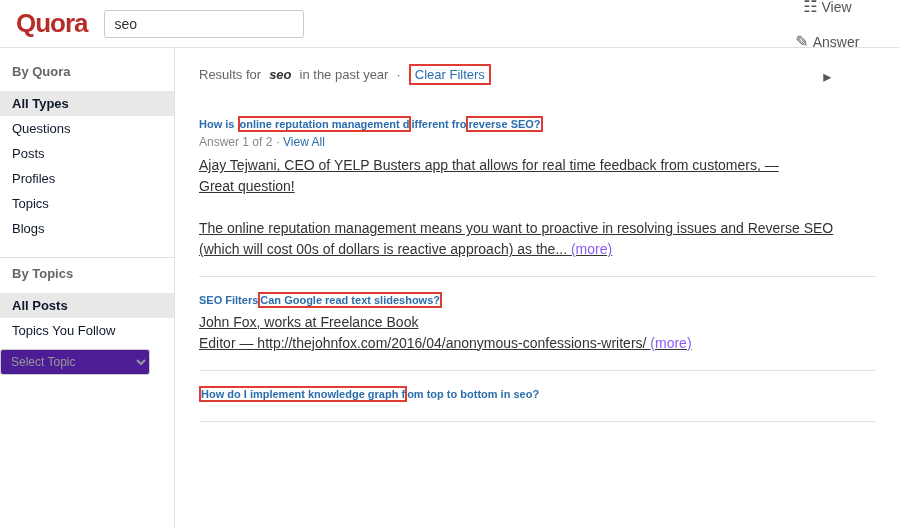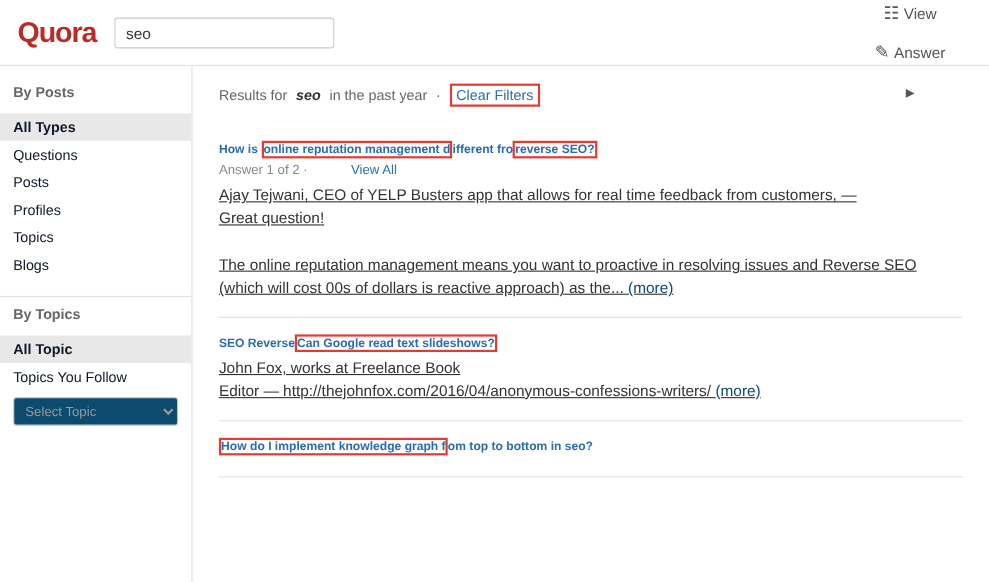--- a/index.html
+++ b/index.html
@@ -1,21 +1,21 @@
 <!DOCTYPE html>
 <html><head>
   <meta charset="utf-8">
   <style>
     * { margin: 0; padding: 0; box-sizing: border-box; }
     body { font-family: Georgia, 'Times New Roman', serif; font-size: 14px; color: #333; background: #fff; width: 899px; min-height: 529px; overflow: hidden; }
 
     
     .header {
       display: flex; align-items: center; padding: 8px 16px; border-bottom: 1px solid #e0e0e0;
-      background: #fff; height: 60px;
+      background: #fff; height: 48px;
     }
     .logo {
       font-family: Arial, sans-serif; font-size: 26px; font-weight: bold; color: #b92b27;
       margin-right: 16px; letter-spacing: -1px;
     }
     .search-input {
       border: 1px solid #ccc; border-radius: 3px; padding: 5px 10px;
       font-size: 14px; width: 200px; outline: none; color: #333;
     }
     .header-actions {
@@ -46,23 +46,23 @@
       padding: 0 12px 8px 12px; margin-bottom: 4px;
     }
     .sidebar-item {
       display: block; padding: 5px 12px; font-family: Arial, sans-serif; font-size: 13px;
       color: #0f172a; cursor: pointer; text-decoration: none;
     }
     .sidebar-item.active { background: #e8e8e8; font-weight: bold; }
     .sidebar-section { margin-bottom: 16px; }
     .sidebar-divider { border: none; border-top: 1px solid #e0e0e0; margin: 8px 0; }
     .sidebar-select {
-      margin: 6px 12px; width: calc(100% - 24px); border: 1px solid #ccc; border-radius: 3px;
+      margin: 6px 0; width: calc(100% - 24px); border: 1px solid #ccc; border-radius: 3px;
       padding: 4px 6px; font-size: 12px; color: #999; font-family: Arial, sans-serif;
-      background: #0c4a6e; cursor: pointer;
+      background: #4c1d95; cursor: pointer;
     }
 
     
     .content {
       flex: 1; padding: 16px 24px; overflow-y: auto;
     }
     .results-header {
       font-family: Arial, sans-serif; font-size: 13px; color: #666; margin-bottom: 16px;
       display: flex; align-items: center; gap: 8px;
     }
@@ -75,25 +75,25 @@
     .result-item {
       padding: 16px 0; border-bottom: 1px solid #e0e0e0;
     }
     .result-title {
       font-family: Arial, sans-serif; font-size: 11px; font-weight: bold; color: #2b6dad;
       margin-bottom: 4px; cursor: pointer; line-height: 1.3;
     }
     .result-meta {
       font-family: Arial, sans-serif; font-size: 12px; color: #888; margin-bottom: 6px;
     }
-    .result-meta a { color: #2b6dad; text-decoration: none; margin-left: 36px; }
+    .result-meta a { color: #2b6dad; text-decoration: none; }
     .result-snippet {
       font-size: 14px; color: #333; line-height: 1.5; font-family: Arial, sans-serif; text-decoration: underline;
     }
-    .result-snippet .more { color: #0c4a6e; cursor: pointer; }
+    .result-snippet .more { color: #8b5cf6; cursor: pointer; }
   </style>
 </head>
 <body>
 
 <div class="header">
   <div class="logo">Quora</div>
   <input class="search-input" type="text" value="seo" style="">
   <div class="header-actions">
     <button class="ask-btn">Ask Question</button>
     <div class="header-action-item">
@@ -108,34 +108,34 @@
       <span class="header-icon">▸</span>
     </div>
   </div>
 </div>
 
 <div class="main-layout">
 
   <div class="sidebar">
 
     <div class="sidebar-section">
-      <div class="sidebar-section-title">By Posts</div>
+      <div class="sidebar-section-title">By Quora</div>
       <a class="sidebar-item active">All Types</a>
       <a class="sidebar-item">Questions</a>
       <a class="sidebar-item">Posts</a>
       <a class="sidebar-item">Profiles</a>
       <a class="sidebar-item">Topics</a>
       <a class="sidebar-item">Blogs</a>
     </div>
 
     <hr class="sidebar-divider">
 
     <div class="sidebar-section">
       <div class="sidebar-section-title">By Topics</div>
-      <a class="sidebar-item active">All Topic</a>
+      <a class="sidebar-item active">All Posts</a>
       <a class="sidebar-item">Topics You Follow</a>
       <select class="sidebar-select">
         <option>Select Topic</option>
       </select>
     </div>
 
   </div>
 
   <div class="content">
 
@@ -154,21 +154,21 @@
       <div class="result-meta">Answer 1 of 2 · <a>View All</a></div>
       <div class="result-snippet">
         Ajay Tejwani, CEO of YELP Busters app that allows for real time feedback from customers, —<br>
         Great question!<br><br>
         The online reputation management means you want to proactive in resolving issues and Reverse SEO (which will cost 00s of dollars is reactive approach) as the... <span class="more">(more)</span>
       </div>
     </div>
 
     <div class="result-item">
       <div class="result-title">
-        <span>SEO Reverse</span><span style="border: 2.5px solid #e03c31; display: inline;">Can Google read text slideshows?</span>
+        <span>SEO Filters</span><span style="border: 2.5px solid #e03c31; display: inline;">Can Google read text slideshows?</span>
       </div>
       <div class="result-snippet">
         John Fox, works at Freelance Book<br>
         Editor — http://thejohnfox.com/2016/04/anonymous-confessions-writers/ <span class="more">(more)</span>
       </div>
     </div>
 
     <div class="result-item">
       <div class="result-title">
         <span style="border: 2.5px solid #e03c31; display: inline;">How do I implement knowledge graph f</span><span>om top to bottom in seo?</span>

